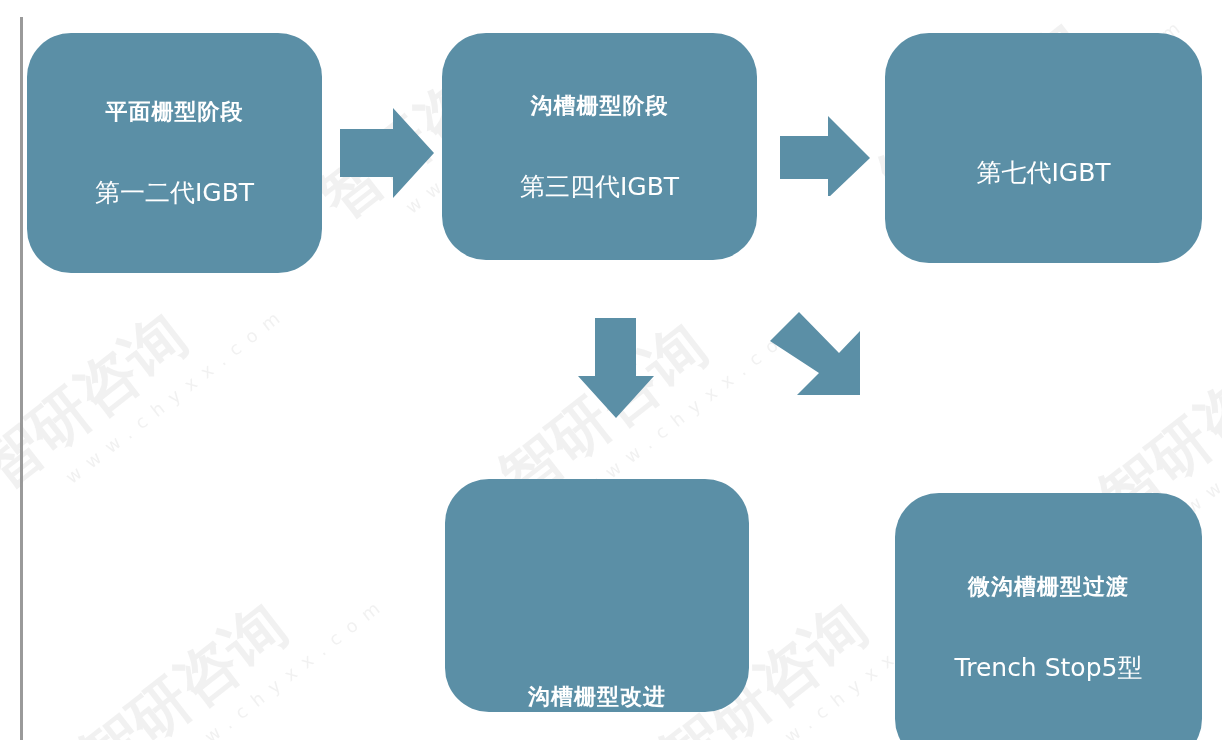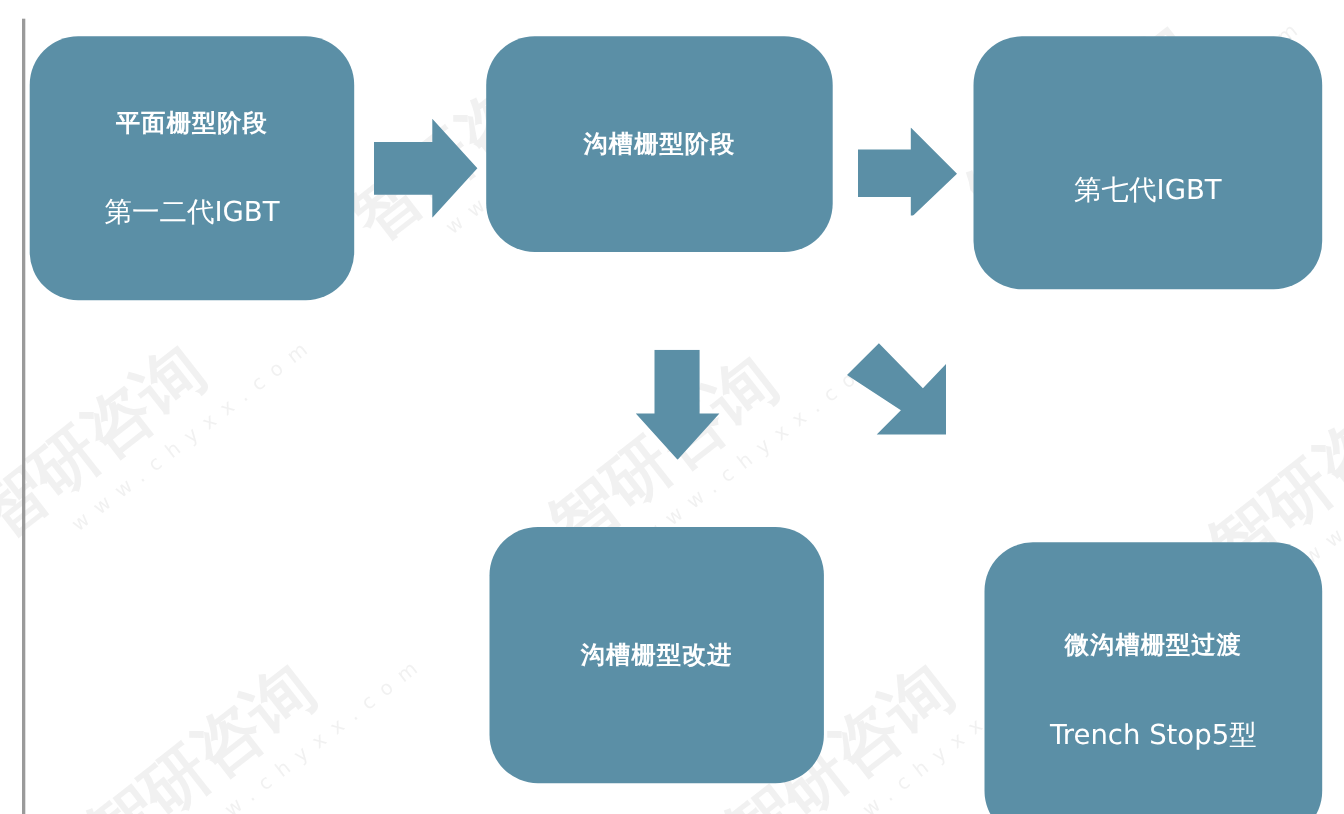--- a/index.html
+++ b/index.html
@@ -34,29 +34,30 @@
 <div class="watermark" style="left:480px;top:340px;"><span>智研咨询</span><span class="url">www.chyxx.com</span></div>
 <div class="watermark" style="left:1080px;top:360px;"><span>智研咨询</span><span class="url">www.chyxx.com</span></div>
 <div class="watermark" style="left:60px;top:620px;"><span>智研咨询</span><span class="url">www.chyxx.com</span></div>
 <div class="watermark" style="left:640px;top:620px;"><span>智研咨询</span><span class="url">www.chyxx.com</span></div>
 
 <div class="node" style="left:27px;top:33px;width:295px;height:240px;">
   <div class="title">平面栅型阶段</div>
   <div class="sub">第一二代IGBT</div>
 </div>
 
-<div class="node" style="left:442px;top:33px;width:315px;height:196px;">
+<div class="node" style="left:442px;top:33px;width:315px;height:227px;">
   <div class="title">沟槽栅型阶段</div>
+  <div class="sub">第三四代IGBT</div>
 </div>
 
 <div class="node" style="left:885px;top:33px;width:317px;height:230px;">
   <div class="sub">第七代IGBT</div>
 </div>
 
-<div class="node" style="left:445px;top:479px;width:304px;height:233px;">
+<div class="node" style="left:445px;top:479px;width:304px;height:233px;justify-content:flex-end;">
   <div class="title">沟槽栅型改进</div>
 </div>
 
 <div class="node" style="left:895px;top:493px;width:307px;height:270px;">
   <div class="title">微沟槽栅型过渡</div>
   <div class="sub">Trench Stop5型</div>
 </div>
 
 <svg class="arrow" style="left:338px;top:108px;" width="100" height="90">
   <polygon points="2,21 55,21 55,0 96,45 55,90 55,69 2,69" fill="#5b8fa6"></polygon>

